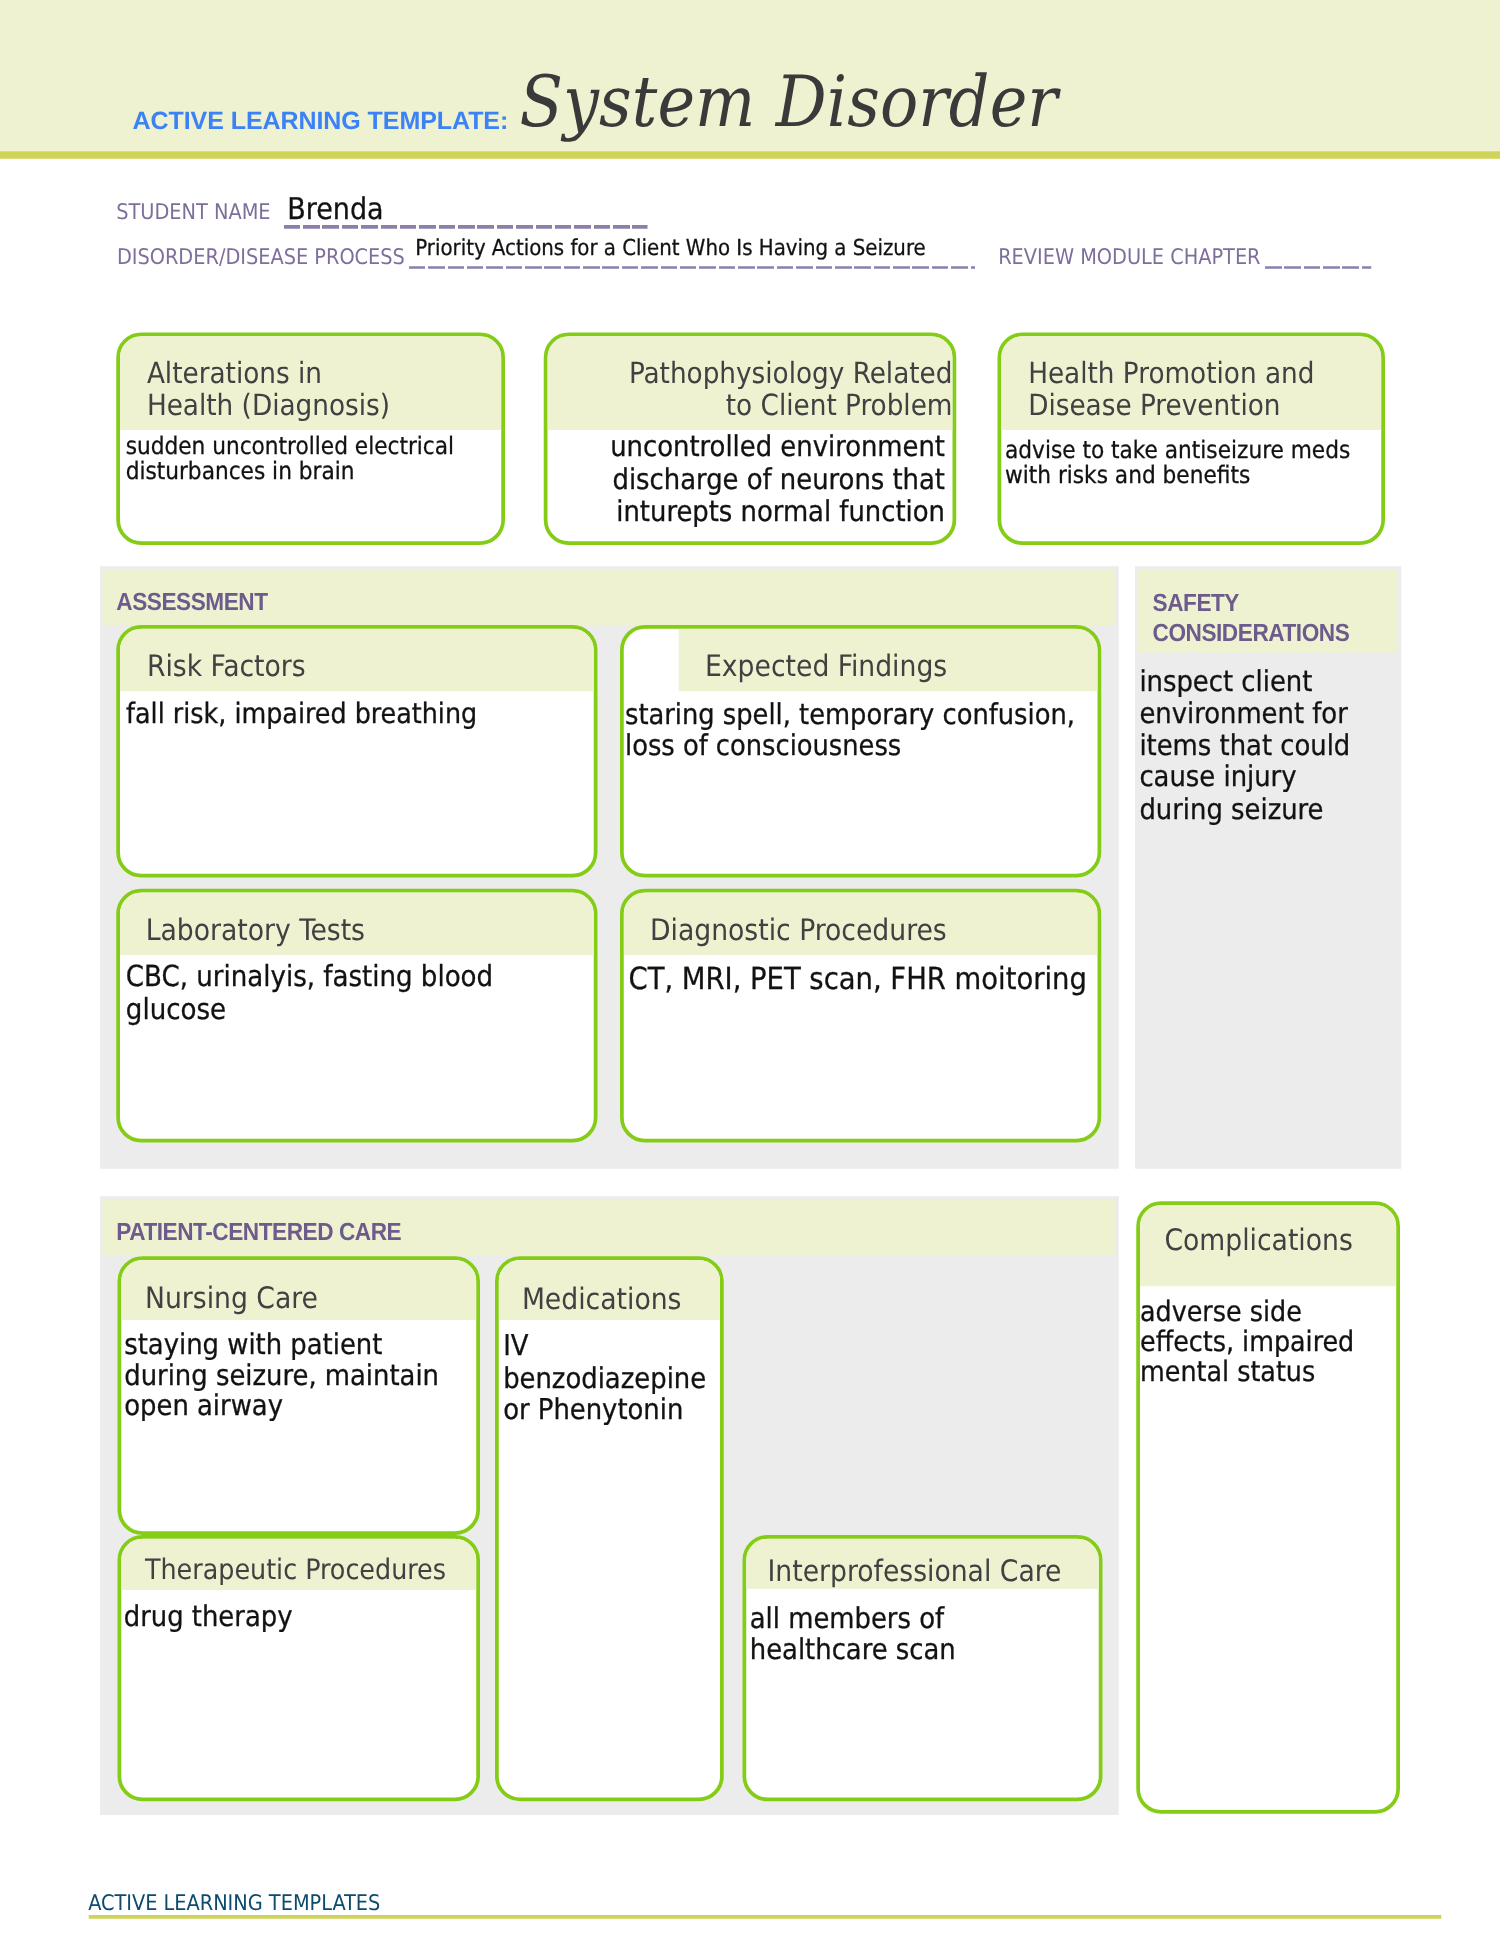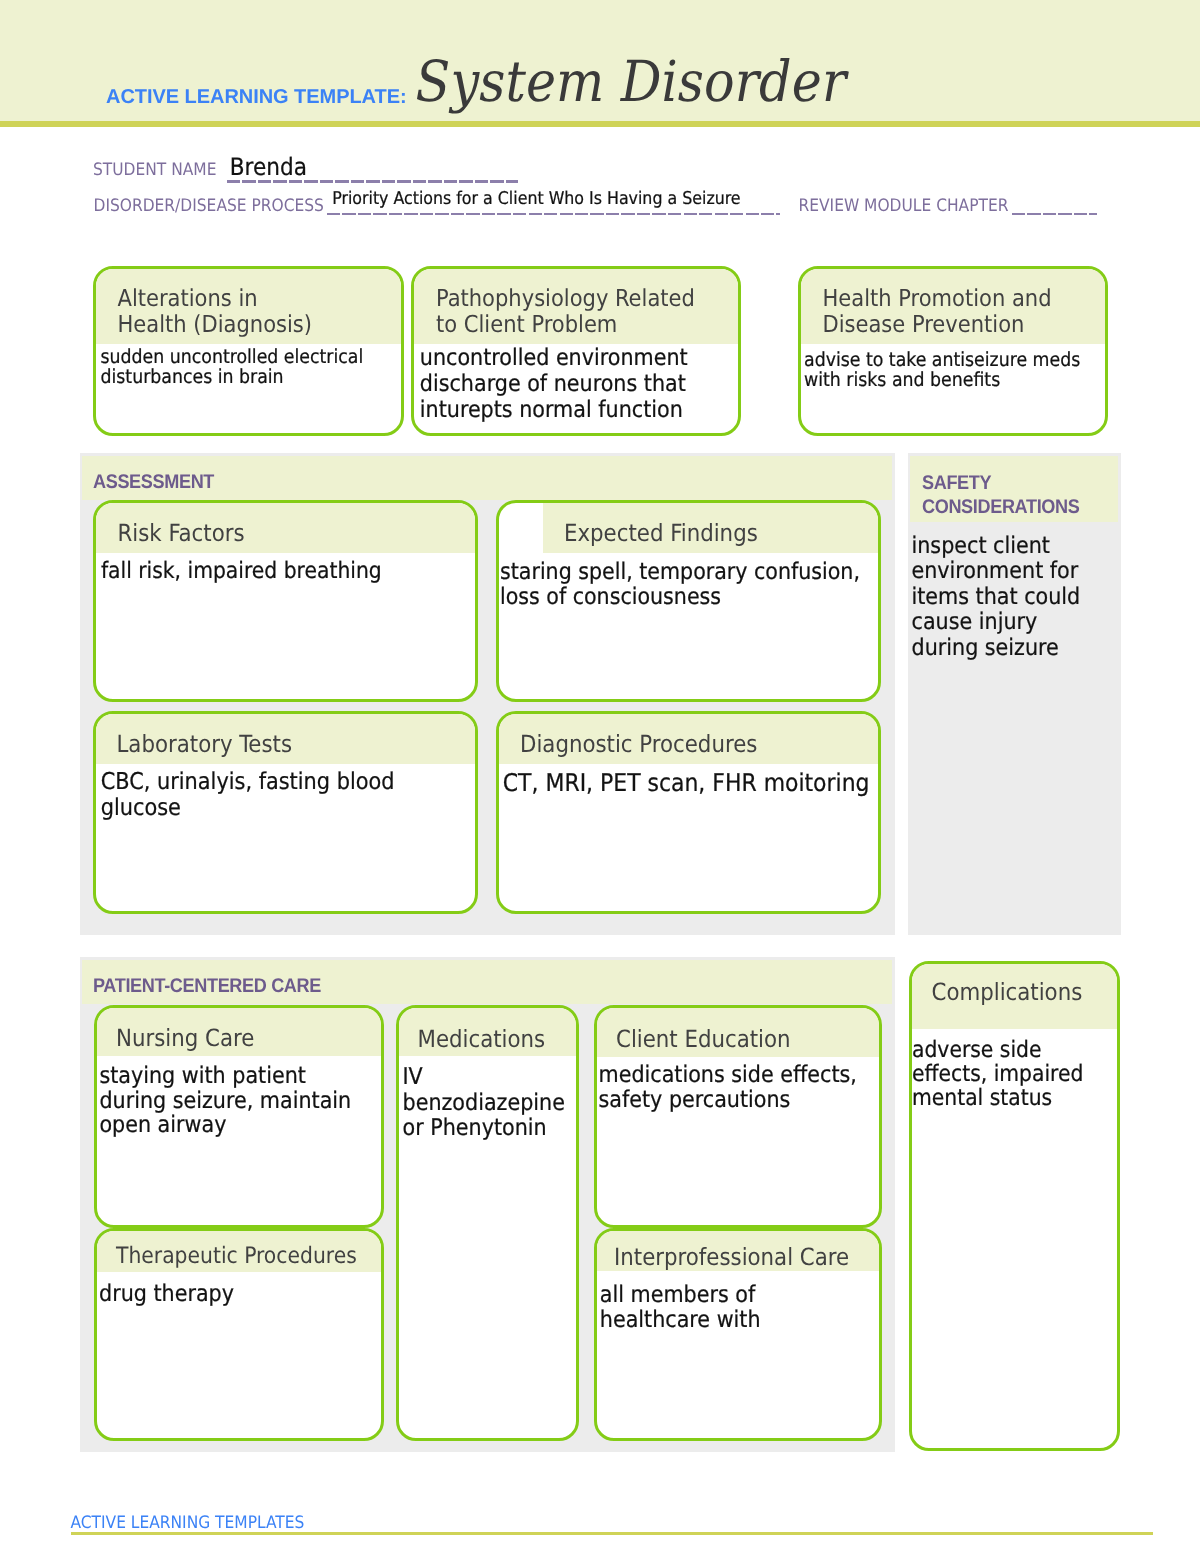--- a/index.html
+++ b/index.html
@@ -37,21 +37,21 @@
   
   .panel{position:absolute;background:#ececec;}
   .panel-head{position:absolute;background:#eef2d1;}
   .panel-label{position:absolute;font-family:"Liberation Sans",sans-serif;font-size:19.8px;
       font-weight:bold;letter-spacing:-0.4px;color:#6d5b8c;white-space:pre-line;line-height:24.4px;
       transform:scaleX(0.915);transform-origin:left top;
       -webkit-text-stroke:1.0px #eef2d1;paint-order:stroke fill;}
 
   
   .ftr-text{position:absolute;left:70.5px;top:1513.2px;font-family:"DejaVu Sans Condensed","DejaVu Sans",sans-serif;font-stretch:condensed;
-      font-size:17.2px;color:#3b82f6;white-space:nowrap;}
+      font-size:17.2px;color:#0c4a6e;white-space:nowrap;}
   .ftr-rule{position:absolute;left:70.8px;top:1531.5px;width:1082px;height:3.2px;background:#cfd357;}
 </style>
 </head>
 <body>
 
 <div class="page">
   <div class="hdr-band"></div>
   <div class="hdr-rule"></div>
   <div class="hdr-eyebrow">ACTIVE LEARNING TEMPLATE:</div>
   <div class="hdr-title">System Disorder</div>
@@ -64,21 +64,21 @@
   <div class="fld-label" style="left:798.5px;top:197.7px;">REVIEW MODULE CHAPTER</div>
   <div class="fld-line" style="left:1011.8px;top:212.7px;width:85px;"></div>
   <div class="rbox" style="left:92.5px;top:266px;width:311px;height:170px;">
     <div class="rhead" style="height:74.5px;padding:0;">
       <div class="rhead-t" style="padding:17px 0 0 22px;font-size:23.4px;line-height:25.5px;">Alterations in
 Health (Diagnosis)</div>
     </div>
     <div class="rbody" style="padding:3px 6px 0 5.0px;font-size:19.3px;line-height:20.8px;">sudden uncontrolled electrical
 disturbances in brain</div>
   </div>
-  <div class="rbox" style="left:411px;top:266px;width:330px;height:170px;">
+  <div class="rbox" style="left:435.0px;top:266px;width:330px;height:170px;text-align:right;">
     <div class="rhead" style="height:74.5px;padding:0;">
       <div class="rhead-t" style="padding:17px 0 0 22px;font-size:23.4px;line-height:25.5px;">Pathophysiology Related
 to Client Problem</div>
     </div>
     <div class="rbody" style="padding:1px 6px 0 5.8px;font-size:23.0px;line-height:26.1px;">uncontrolled environment
 discharge of neurons that
 inturepts normal function</div>
   </div>
   <div class="rbox" style="left:797.5px;top:266px;width:310px;height:170px;">
     <div class="rhead" style="height:74.5px;padding:0;">
@@ -144,33 +144,26 @@
     <div class="rbody" style="padding:9px 2px 0 4.0px;font-size:23.0px;line-height:25.6px;">IV
 benzodiazepine
 or Phenytonin</div>
   </div>
   <div class="rbox" style="left:93.5px;top:1227.5px;width:290px;height:213px;">
     <div class="rhead" style="height:41.8px;padding:0;">
       <div class="rhead-t" style="padding:13px 0 0 19.5px;font-size:22.6px;line-height:25.5px;">Therapeutic Procedures</div>
     </div>
     <div class="rbody" style="padding:10px 2px 0 2.5px;font-size:23.0px;line-height:24.7px;">drug therapy</div>
   </div>
-  <div class="rbox" style="left:593.5px;top:1004.5px;width:288px;height:223px;">
-    <div class="rhead" style="height:49.5px;padding:0;">
-      <div class="rhead-t" style="padding:19px 0 0 19.5px;font-size:23.7px;line-height:25.5px;">Client Education</div>
-    </div>
-    <div class="rbody" style="padding:6px 2px 0 2.0px;font-size:23.0px;line-height:24.5px;">medications side effects,
-safety percautions</div>
-  </div>
   <div class="rbox" style="left:593.5px;top:1227.5px;width:288px;height:213px;">
     <div class="rhead" style="height:40.8px;padding:0;">
       <div class="rhead-t" style="padding:14px 0 0 17.5px;font-size:23.7px;line-height:25.5px;">Interprofessional Care</div>
     </div>
     <div class="rbody" style="padding:12px 2px 0 3.3px;font-size:23.0px;line-height:24.5px;">all members of
-healthcare with</div>
+healthcare scan</div>
   </div>
   <div class="rbox" style="left:908.5px;top:960.5px;width:211px;height:490px;">
     <div class="rhead" style="height:65px;padding:0;">
       <div class="rhead-t" style="padding:16px 0 0 20px;font-size:23.7px;line-height:25.5px;">Complications</div>
     </div>
     <div class="rbody" style="padding:9px 2px 0 0.5px;font-size:22.6px;line-height:24.4px;">adverse side
 effects, impaired
 mental status</div>
   </div>
   <div class="ftr-text">ACTIVE LEARNING TEMPLATES</div>

